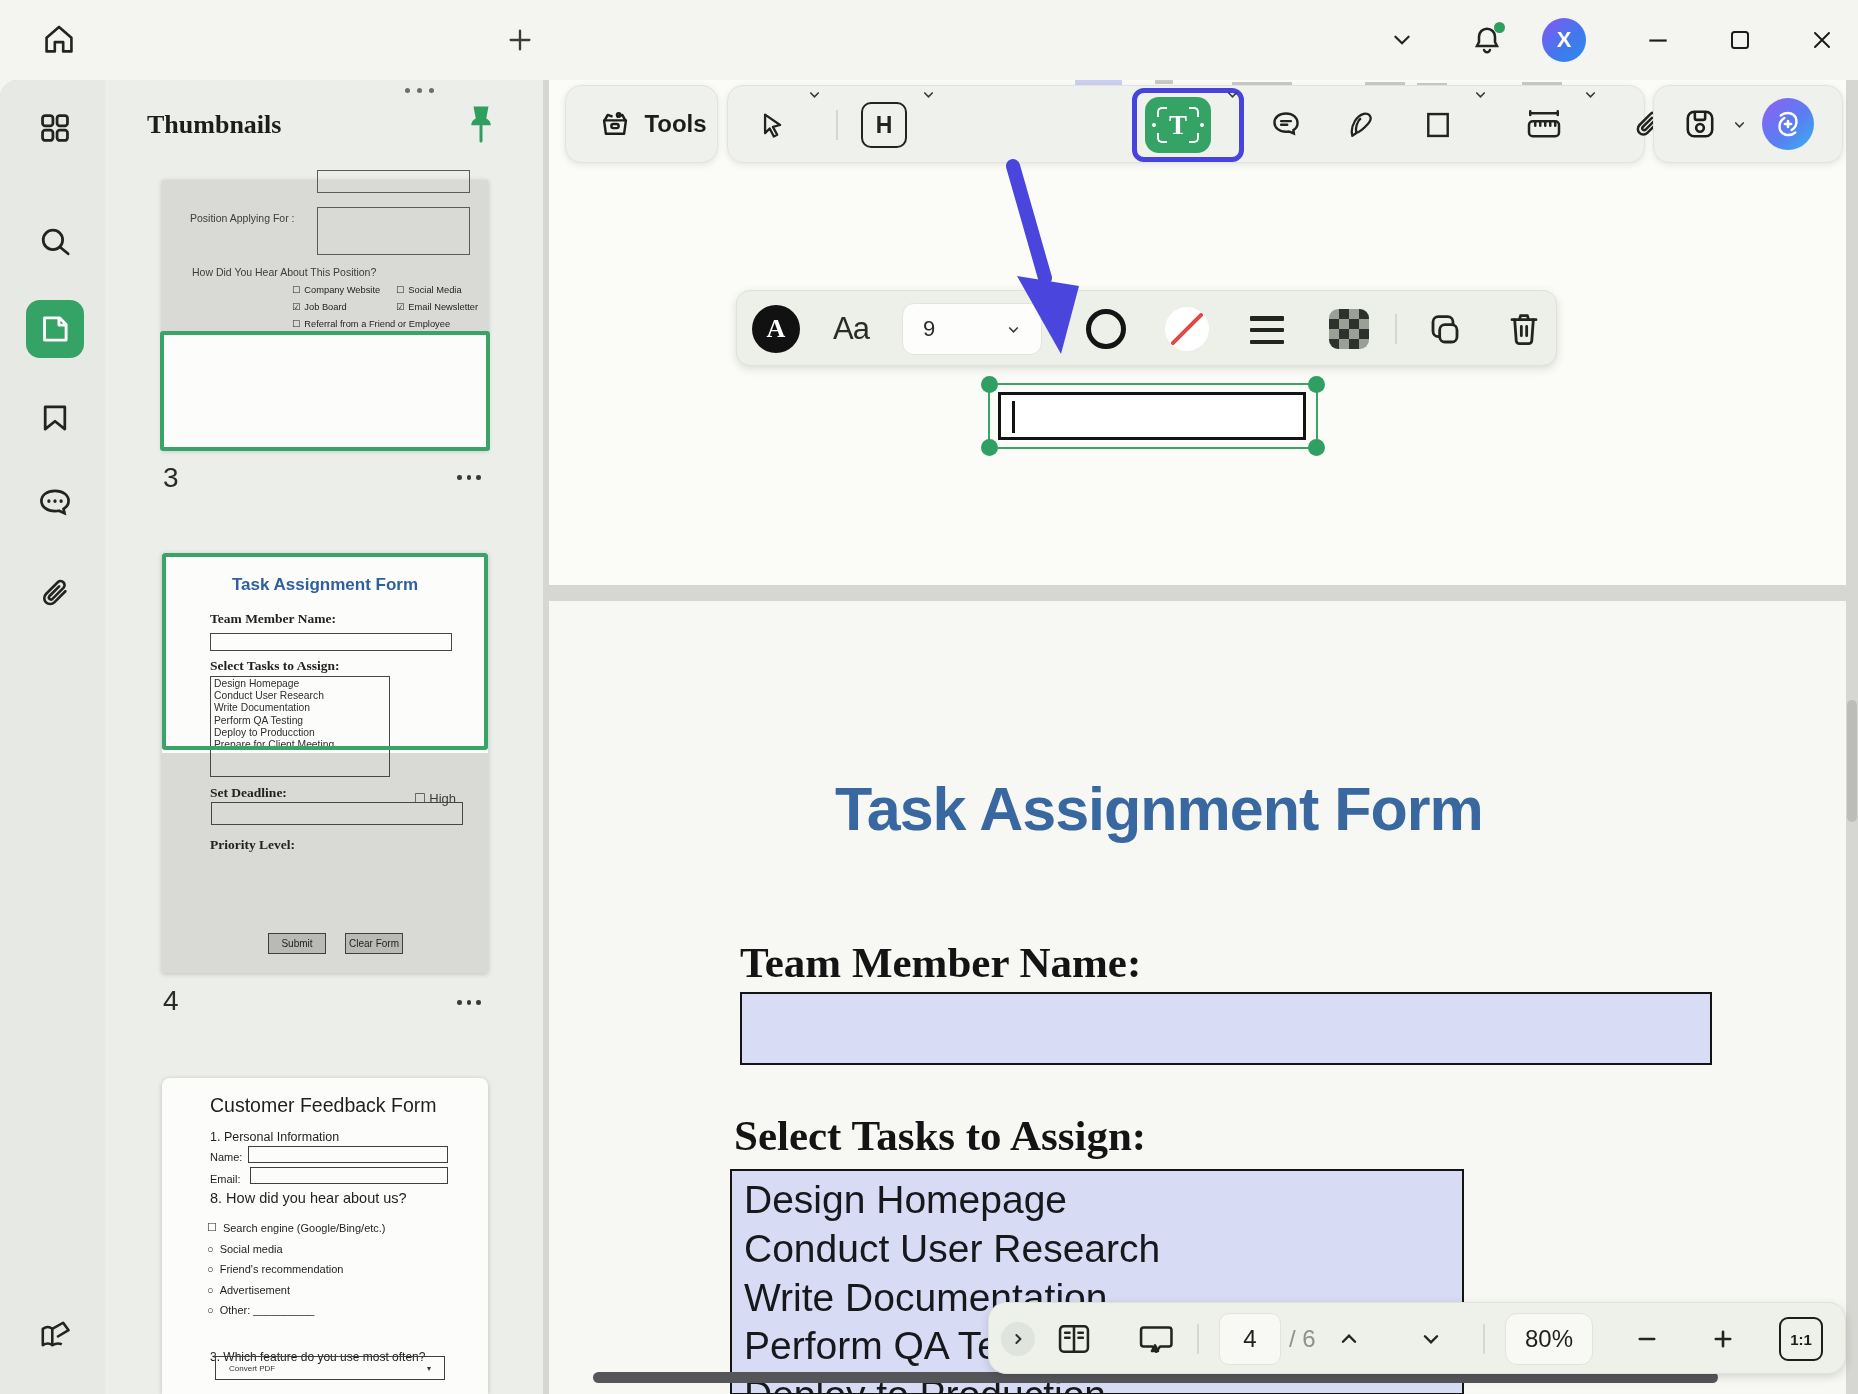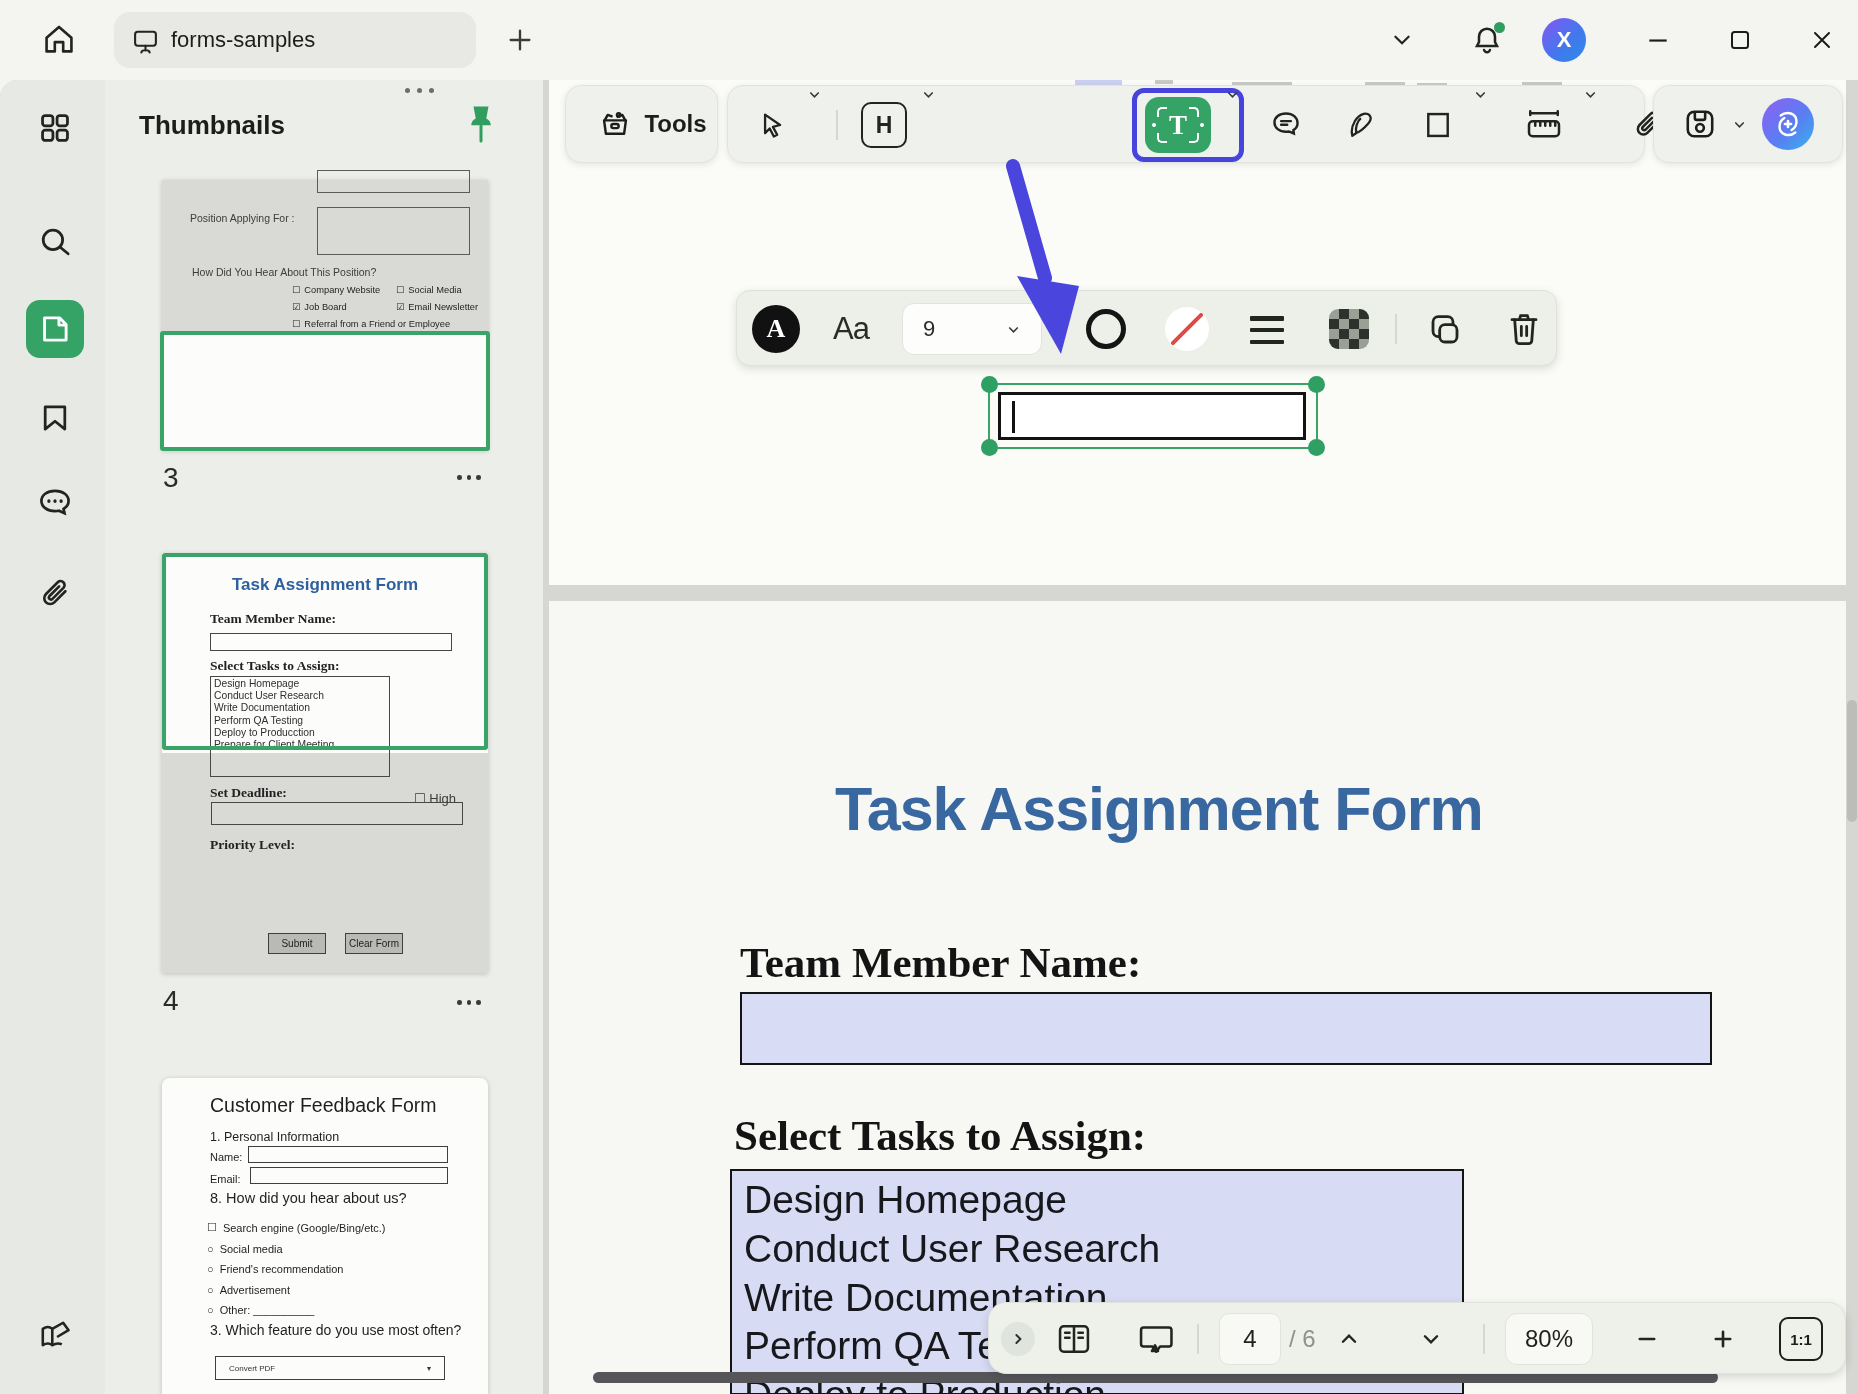--- a/index.html
+++ b/index.html
@@ -17,21 +17,21 @@
   .belldot { position:absolute; right:-2px; top:-2px; width:11px; height:11px; border-radius:50%; background:#2f9e5f; }
 
   
   #workspace { position:absolute; left:0; top:80px; width:1858px; height:1314px; background:#d6d6d3; border-top-left-radius:18px; overflow:hidden; }
   #rail { position:absolute; left:0; top:0; width:105px; height:1314px; background:#e7e9e4; }
   .rail-item { position:absolute; left:26px; width:58px; height:58px; display:flex; align-items:center; justify-content:center; border-radius:14px; }
   .rail-active { background:#36a366; }
   #thumbpanel { position:absolute; left:105px; top:0; width:438px; height:1314px; background:#eceee9; }
   #dragdots { position:absolute; left:300px; top:8px; display:flex; gap:7px; }
   #dragdots i { width:5px; height:5px; border-radius:50%; background:#6d6f6a; }
-  #panel-title { position:absolute; left:34px; top:30px; font-size:26px; font-weight:bold; color:#1c1e1a; }
+  #panel-title { position:absolute; left:42px; top:30px; font-size:26px; font-weight:bold; color:#1c1e1a;font-family:Liberation Serif, serif; }
 
   .thumb-card { position:absolute; left:57px; width:326px; box-shadow:0 1px 5px rgba(0,0,0,.2); }
   .pgnum { position:absolute; font-size:28px; color:#2a2c28; }
   .dots3 { position:absolute; display:flex; gap:5px; }
   .dots3 i { width:4.5px; height:4.5px; border-radius:50%; background:#3a3c38; }
 
   
   #thumb3 { top:100px; height:270px; background:#d9d9d6; overflow:visible; }
   #thumb3 .mini { color:#3c3e3a; }
   #t3box1 { left:155px; top:-10px; width:153px; height:23px; border:1.3px solid #5a5c58; }
@@ -63,21 +63,21 @@
   #thumb5 { top:998px; height:316px; background:#fcfcfa; border-radius:8px 8px 0 0; }
   #t5title { left:48px; top:16px; font-size:19.5px; font-weight:500; color:#1e201c; }
   #t5s1 { left:48px; top:52px; font-size:12.5px; }
   #t5name { left:48px; top:73px; font-size:11px; }
   #t5nbox { left:86px; top:68px; width:200px; height:17px; border:1.2px solid #3e403c; }
   #t5email { left:48px; top:95px; font-size:11px; }
   #t5ebox { left:88px; top:89px; width:198px; height:17px; border:1.2px solid #3e403c; }
   #t5s2 { left:48px; top:112px; font-size:14.5px; }
   #t5opts { left:45px; top:143px; display:flex; flex-direction:column; gap:8.5px; font-size:11px; white-space:nowrap; }
   #t5opts .op { display:flex; gap:6px; align-items:center; }
-  #t5s3 { left:48px; top:244px; font-size:14px; }
+  #t5s3 { left:48px; top:272px; font-size:12px; }
   #t5drop { left:53px; top:278px; width:230px; height:24px; border:1.3px solid #3e403c; font-size:8px; display:flex; align-items:center; justify-content:space-between; padding:0 13px; color:#33352f; }
 
   
   #main { position:absolute; left:543px; top:0; width:1315px; height:1314px; background:#d6d6d3; }
   #page3 { position:absolute; left:6px; top:0; width:1297px; height:505px; background:#fbfbf8; }
   #page4 { position:absolute; left:6px; top:521px; width:1297px; height:793px; background:#f7f7f4; }
   .frag { position:absolute; background:#c9c9c6; }
   #frag-lav { position:absolute; left:526px; top:-10px; width:47px; height:24px; background:#ccd0f0; }
 
   
@@ -166,27 +166,20 @@
 <body>
 
 <div id="app">
 
   <div id="titlebar">
     <div class="tbtn" style="left:36px;top:16px;width:46px;height:46px;">
       <svg class="ic" width="34" height="34" viewBox="0 0 26 26" stroke="#22241f" fill="none" stroke-width="2" stroke-linejoin="round">
           <path d="M3.5 12 L13 3.8 L22.5 12 V22.5 H16.2 V15.4 H9.8 V22.5 H3.5 Z"></path>
         </svg>
     </div>
-    <div id="tab">
-      <svg class="ic" width="27" height="27" viewBox="0 0 26 26" stroke="#22241f" fill="none" stroke-width="2" stroke-linecap="round">
-          <rect x="3" y="4.5" width="20" height="13.5" rx="2.5"></rect>
-          <path d="M13 18 V22.5 M13 22.5 a3.5 2.6 0 0 1 4 2 M13 22.5 a3.5 2.6 0 0 0 -4 2"></path>
-        </svg>
-      <span class="label">forms-samples</span>
-    </div>
     <div class="tbtn" style="left:498px;top:18px;width:44px;height:44px;">
       <svg class="ic" width="28" height="28" viewBox="0 0 24 24" stroke="#3a3c38" stroke-width="2" stroke-linecap="round">
           <path d="M12 4 V20 M4 12 H20"></path>
         </svg>
     </div>
     <div class="tbtn" style="left:1382px;top:22px;width:40px;height:36px;">
       <svg class="ic" width="22" height="22" viewBox="0 0 20 20" stroke="#22241f" fill="none" stroke-width="2" stroke-linecap="round">
           <path d="M4 7 L10 13 L16 7"></path>
         </svg>
     </div>

